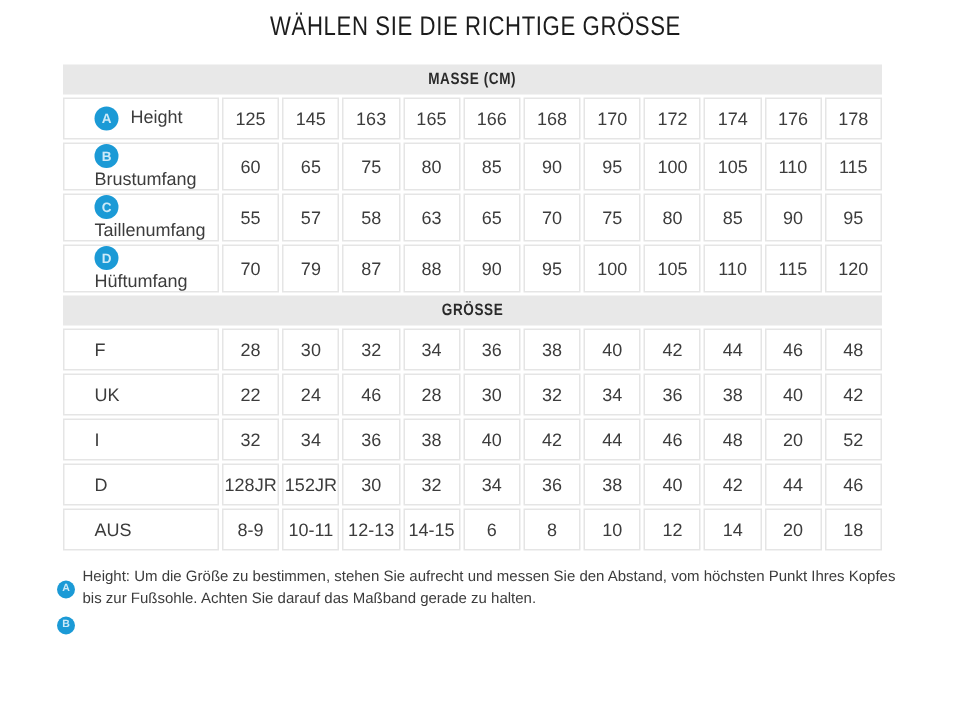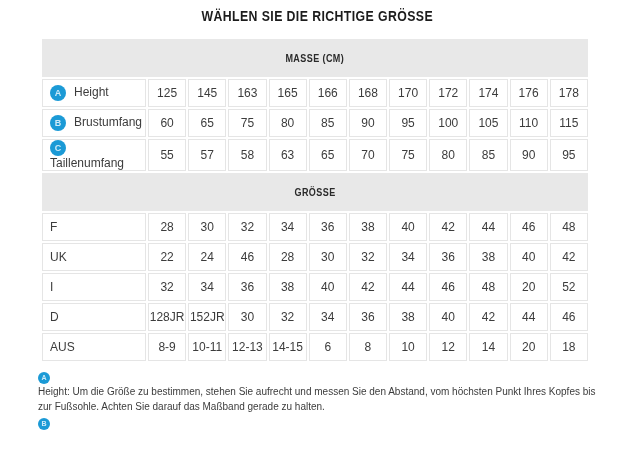--- a/index.html
+++ b/index.html
@@ -7,58 +7,58 @@
   body {
     width: 635px; height: 476px;
     background: #ffffff;
     font-family: "Liberation Sans", sans-serif;
     color: #3c3c3c;
     overflow: hidden;
   }
   .title {
     text-align: center;
     margin-top: 7px;
-    font-size: 15px;
-    font-weight: bold;
+    font-size: 18px;
+    font-weight: normal;
     color: #1c1c1c;
   }
   .condensed {
     display: inline-block;
     transform: scaleX(0.82);
     letter-spacing: 0.5px;
     white-space: nowrap;
   }
   table.size-table {
     margin: 13px 0 0 40px;
     width: 550px;
     border-collapse: separate;
     border-spacing: 2px;
     table-layout: fixed;
   }
   tr.section-header-row td {
     background: #e8e8e8;
     text-align: center;
-    height: 38px;
+    height: 20px;
     font-size: 11px;
     font-weight: bold;
     color: #2a2a2a;
     padding: 0;
   }
   td.cell {
     border: 1px solid #e5e5e5;
     background: #ffffff;
     height: 28px;
     font-size: 12px;
     text-align: center;
     color: #3c3c3c;
     padding: 0;
   }
   td.label-cell {
     text-align: left;
-    padding-left: 7px;
+    padding-left: 20px;
     margin-top: 21px;
   }
   .row-badge {
     display: inline-block;
     width: 16px; height: 16px;
     border-radius: 50%;
     background: #1b9ad6;
     color: #cdeaf8;
     font-size: 9px;
     font-weight: bold;
@@ -66,26 +66,25 @@
     line-height: 16px;
     vertical-align: middle;
     margin-right: 8px;
   }
   .footnotes {
     margin: 8px 0 0 38px;
     width: 562px;
   }
   .footnote {
     display: flex;
-    align-items: flex-start;
+    align-items: center;
     margin-bottom: 3px;
     font-size: 10px;
     line-height: 15px;
     color: #3c3c3c;
-    flex-direction: column;
   }
   .fn-badge {
     flex: 0 0 auto;
     width: 12px; height: 12px;
     border-radius: 50%;
     background: #1b9ad6;
     color: #cdeaf8;
     font-size: 7px;
     font-weight: bold;
     text-align: center;
@@ -158,20 +157,34 @@
         <td class="cell">58</td>
         <td class="cell">63</td>
         <td class="cell">65</td>
         <td class="cell">70</td>
         <td class="cell">75</td>
         <td class="cell">80</td>
         <td class="cell">85</td>
         <td class="cell">90</td>
         <td class="cell">95</td>
       </tr>
+      <tr>
+        <td class="cell label-cell"><span class="row-badge">D</span><span>Hüftumfang</span></td>
+        <td class="cell">70</td>
+        <td class="cell">79</td>
+        <td class="cell">87</td>
+        <td class="cell">88</td>
+        <td class="cell">90</td>
+        <td class="cell">95</td>
+        <td class="cell">100</td>
+        <td class="cell">105</td>
+        <td class="cell">110</td>
+        <td class="cell">115</td>
+        <td class="cell">120</td>
+      </tr>
       <tr class="section-header-row" id="sizes-header-row">
       <td colspan="12">
         <span class="condensed">GRÖSSE</span>
       </td>
     </tr>
 
   <tr>
         <td class="cell label-cell"><span>F</span></td>
         <td class="cell">28</td>
         <td class="cell">30</td>

